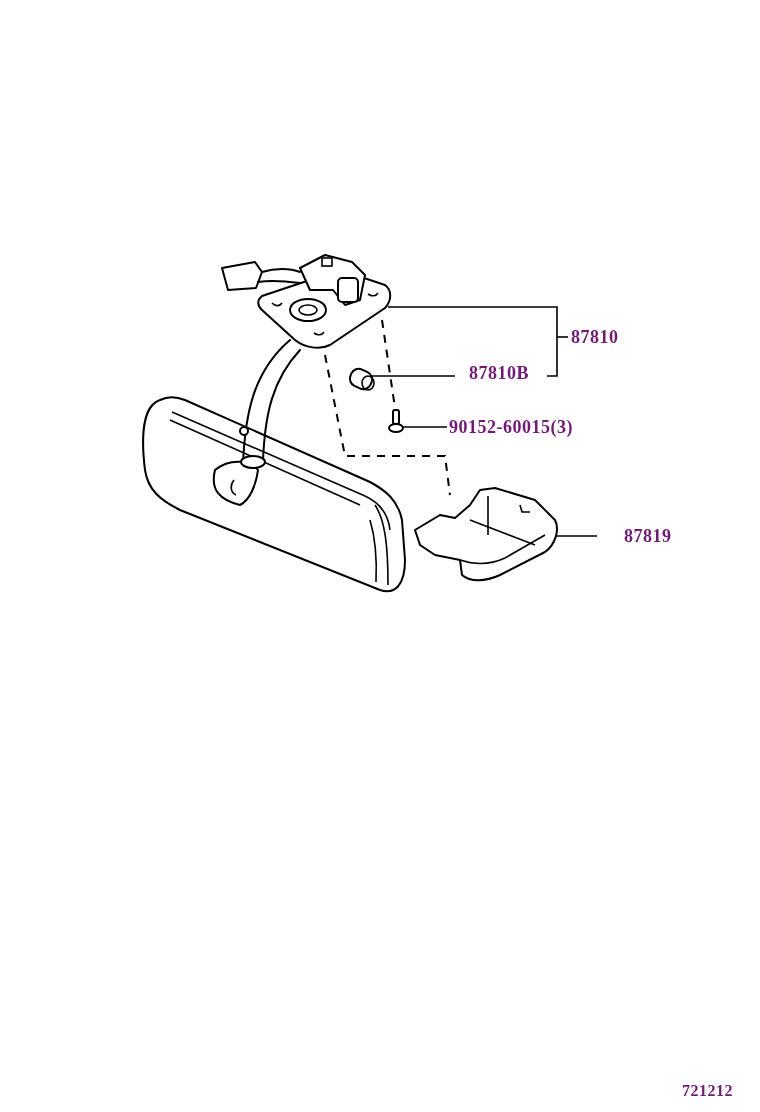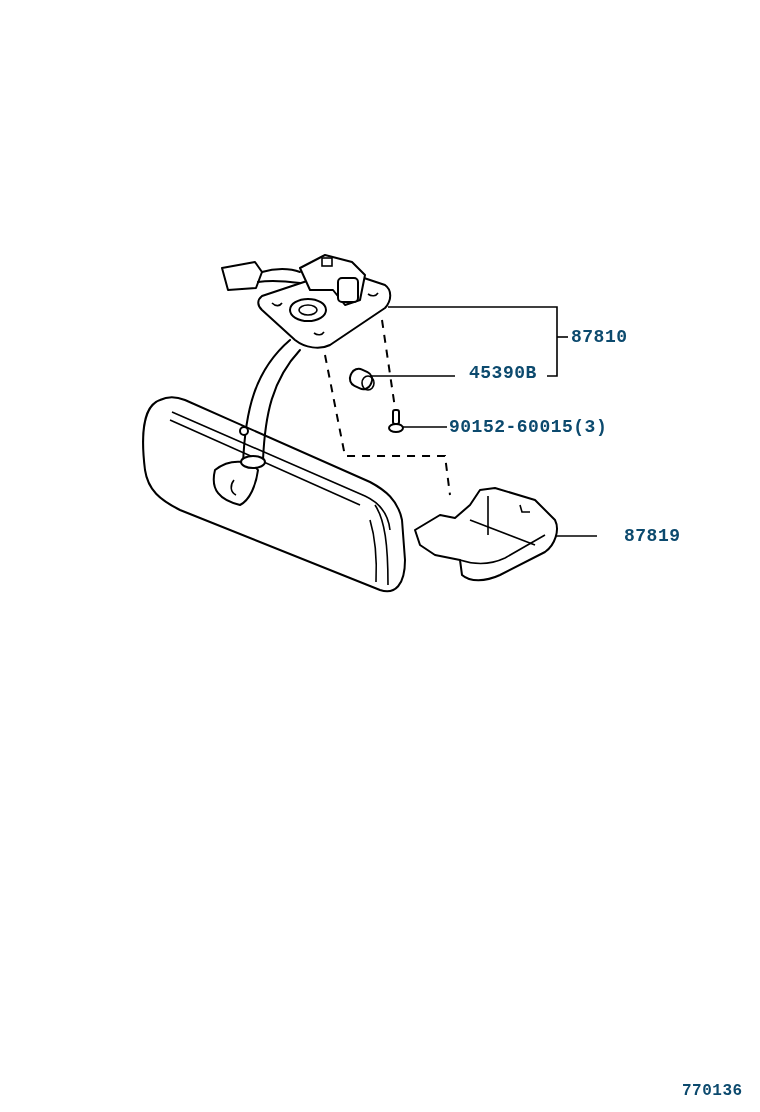--- a/index.html
+++ b/index.html
@@ -1,18 +1,18 @@
 <!DOCTYPE html>
 <html><head>
 <meta charset="utf-8">
 <style>
   html,body{margin:0;padding:0;background:#fff;}
   #canvas{position:relative;width:760px;height:1112px;background:#fff;overflow:hidden;}
   svg{position:absolute;left:0;top:0;}
-  .lbl{position:absolute;font-family:Liberation Mono, monospace;font-weight:bold;font-size:18px;color:#0c4a6e;letter-spacing:0.5px;line-height:1;white-space:nowrap;}
+  .lbl{position:absolute;font-family:Liberation Serif, serif;font-weight:bold;font-size:18px;color:#701a75;letter-spacing:0.5px;line-height:1;white-space:nowrap;}
   .ln{stroke:#000;stroke-width:2;fill:none;stroke-linecap:round;stroke-linejoin:round;}
   .thin{stroke:#000;stroke-width:1.6;fill:none;}
   .dash{stroke:#000;stroke-width:2;fill:none;stroke-dasharray:8 7;}
   .fillw{fill:#fff;}
 </style>
 </head>
 <body>
 
 <div id="canvas">
 <svg width="760" height="1112" viewBox="0 0 760 1112">
@@ -74,17 +74,17 @@
   <path class="dash" d="M382 320 L395 408"></path>
 
   <path class="thin" d="M388 307 L557 307 L557 376 L547 376"></path>
   <path class="thin" d="M557 337 L568 337"></path>
   <path class="thin" d="M370 376 L455 376"></path>
   <path class="thin" d="M402 427 L447 427"></path>
   <path class="thin" d="M556 536 L597 536"></path>
 </svg>
 
 <span class="lbl" style="left:571px;top:328px;">87810</span>
-<span class="lbl" style="left:469px;top:364px;">45390B</span>
+<span class="lbl" style="left:469px;top:364px;">87810B</span>
 <span class="lbl" style="left:449px;top:418px;">90152-60015(3)</span>
 <span class="lbl" style="left:624px;top:527px;">87819</span>
-<span class="lbl" style="left:682px;top:1083px;font-size:16px;">770136</span>
+<span class="lbl" style="left:682px;top:1083px;font-size:16px;">721212</span>
 </div>
 
 </body></html>

